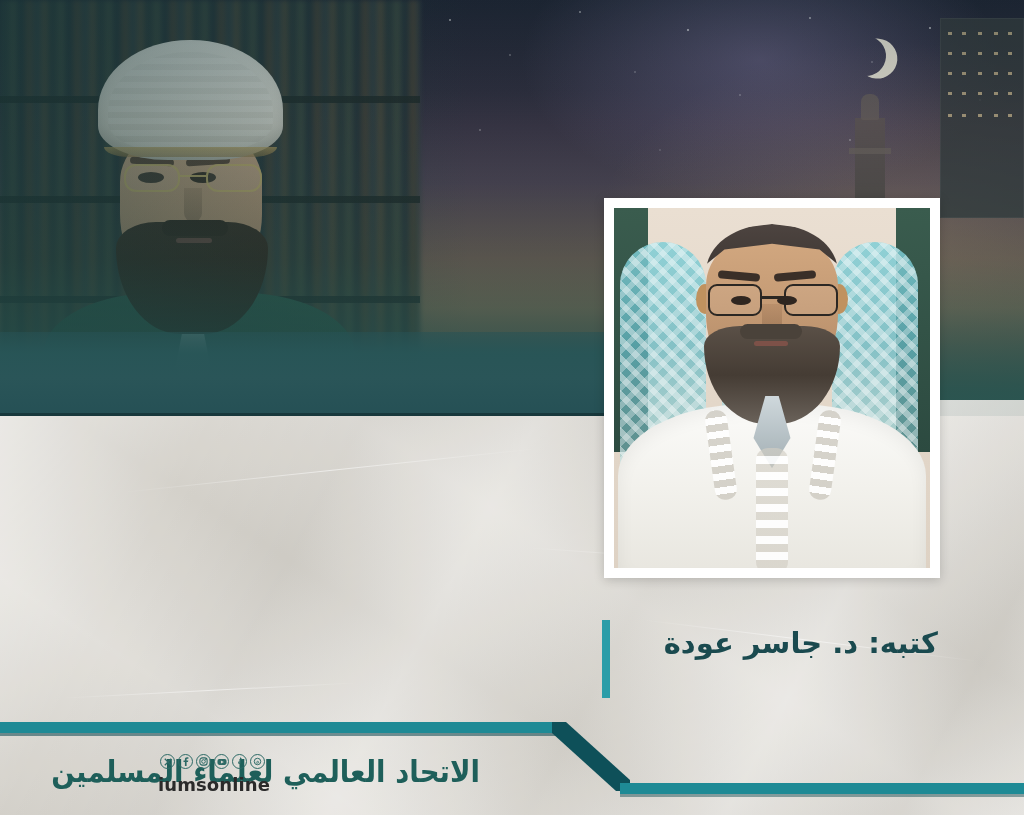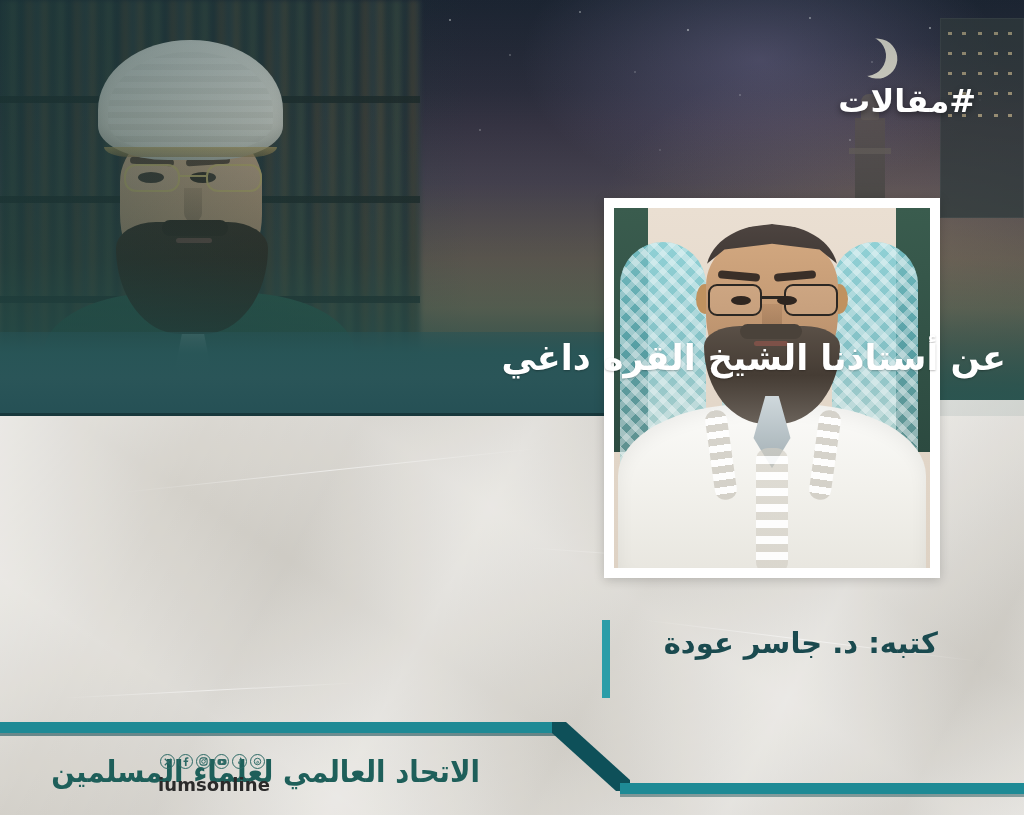--- a/index.html
+++ b/index.html
@@ -452,24 +452,22 @@
     <div class="hero-left-wash"></div>
     <div class="hero-wash"></div>
   </div>
 
   <div class="paper-texture"></div>
   <div class="paper-crease" style="left:120px;top:470px;width:420px;transform:rotate(-6deg);"></div>
   <div class="paper-crease" style="left:520px;top:560px;width:380px;transform:rotate(4deg);"></div>
   <div class="paper-crease" style="left:60px;top:690px;width:300px;transform:rotate(-3deg);"></div>
   <div class="paper-crease" style="left:640px;top:640px;width:340px;transform:rotate(7deg);"></div>
 
-  <div class="hashtag">#مقالات</div>
 
   <div class="title-band"></div>
-  <div class="title-line1">عن أستاذنا الشيخ القره داغي</div>
 
   <div class="photo-frame">
     <div class="photo-inner">
       <div class="arch-dark"></div>
       <div class="arch-dark right"></div>
       <div class="mosque-arch a1">
           <div class="arch-pattern"></div>
         </div>
       <div class="mosque-arch a2">
           <div class="arch-pattern"></div>

